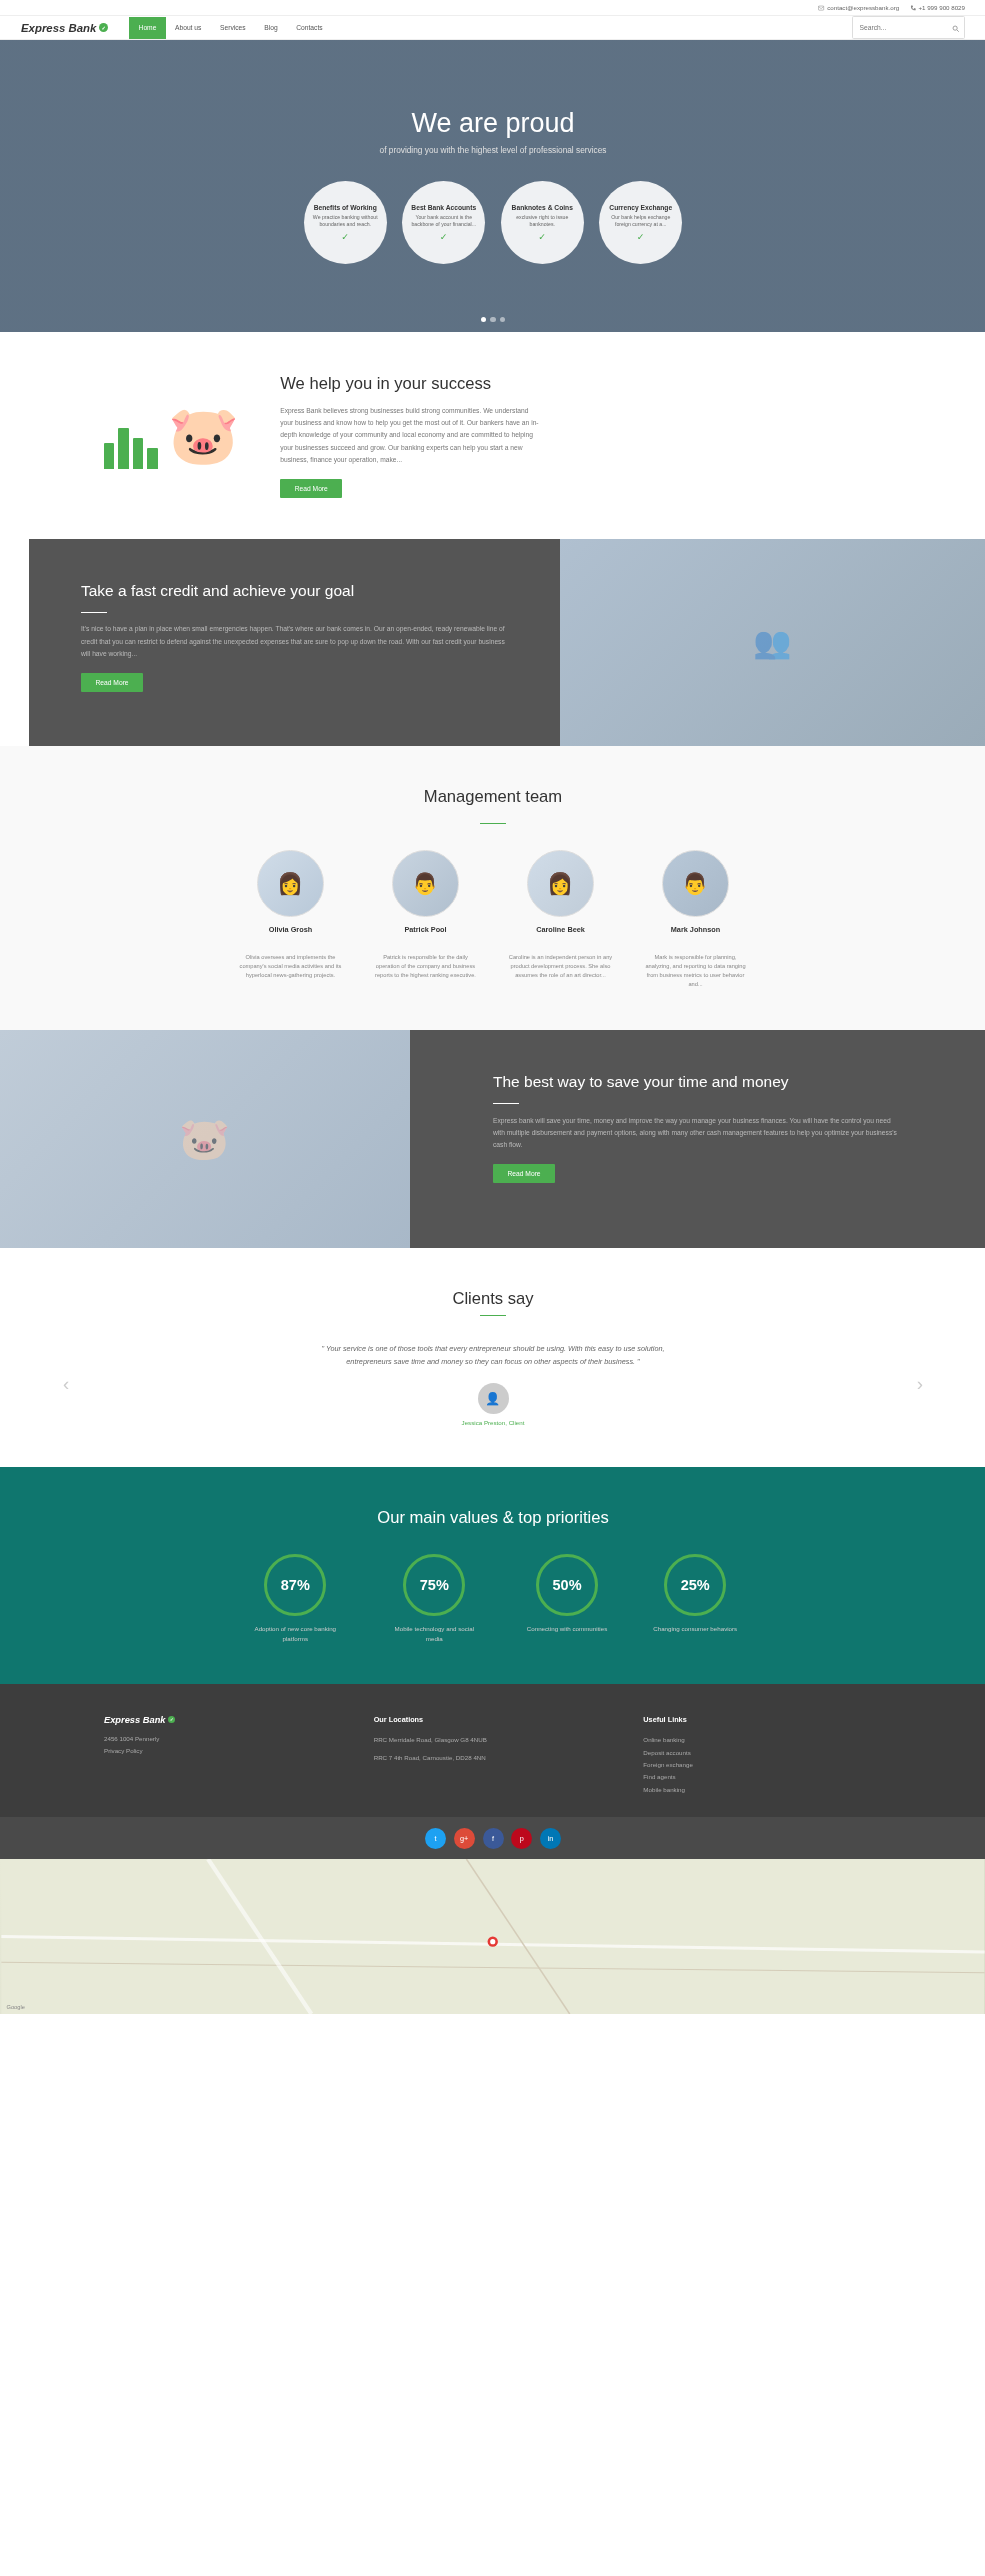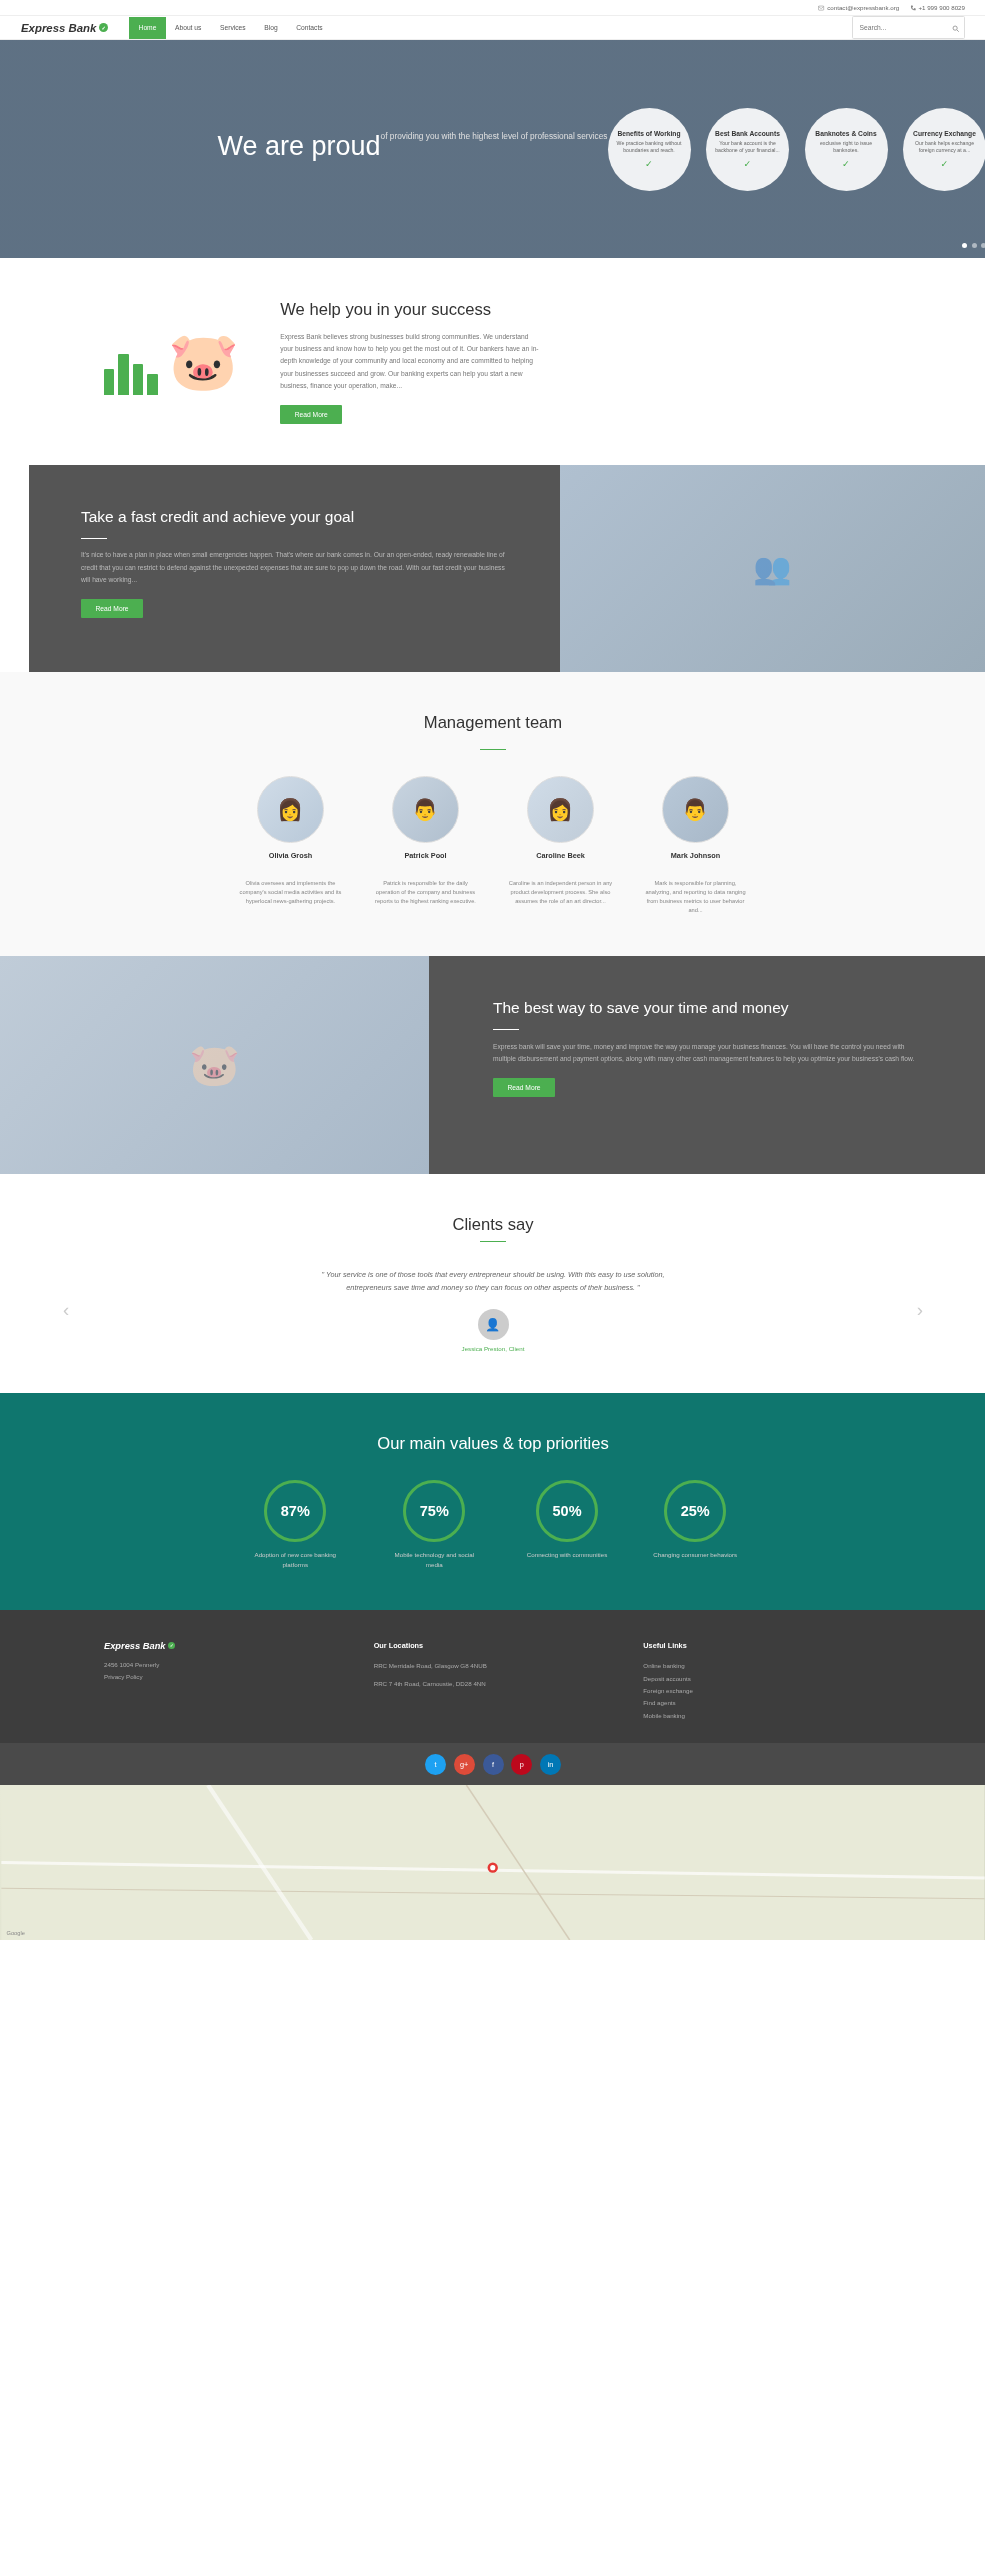--- a/index.html
+++ b/index.html
@@ -12,21 +12,21 @@
     .logo { font-size: 11.4px; font-weight: bold; color: #333; margin-right: 21px; display: flex; align-items: center; gap: 2.6px; }
     .logo .dot { width: 9.3px; height: 9.3px; background: #4caf50; border-radius: 50%; display: inline-flex; align-items: center; justify-content: center; }
     nav { display: flex; flex: 1; }
     nav a { padding: 7.3px 9.3px; text-decoration: none; color: #555; font-size: 6.7px; display: block; }
     nav a.active { background: #4caf50; color: #fff; }
     .search-bar { display: flex; align-items: center; border: 0.5px solid #ddd; border-radius: 1.6px; overflow: hidden; margin-left: auto; }
     .search-bar input { border: none; outline: none; padding: 3.1px 6.2px; font-size: 6.7px; width: 93px; }
     .search-bar button { background: #fff; border: none; padding: 3.1px 5.2px; cursor: pointer; color: #666; }
 
     
-    .hero { background: linear-gradient(rgba(0,0,0,0.4), rgba(0,0,0,0.4)), #8a9bb0; height: 218px; display: flex; flex-direction: row; align-items: center; justify-content: flex-end; text-align: center; color: #fff; position: relative; background-size: cover; }
+    .hero { background: linear-gradient(rgba(0,0,0,0.4), rgba(0,0,0,0.4)), #8a9bb0; height: 292px; display: flex; flex-direction: column; align-items: center; justify-content: center; text-align: center; color: #fff; position: relative; background-size: cover; }
     .hero h1 { font-size: 27px; font-weight: 300; margin-bottom: 6.2px; }
     .hero p { font-size: 8.3px; color: #e0e0e0; margin-bottom: 26px; }
     .hero-cards { display: flex; gap: 15.5px; }
     .hero-card { background: rgba(255,255,255,0.9); border-radius: 50%; width: 83px; height: 83px; display: flex; flex-direction: column; align-items: center; justify-content: center; color: #333; text-align: center; padding: 7.8px; }
     .hero-card .title { font-size: 6.7px; font-weight: bold; margin-bottom: 3.1px; }
     .hero-card .desc { font-size: 5.2px; color: #666; line-height: 1.4; }
     .hero-card .check { color: #4caf50; font-size: 9.3px; margin-top: 3.1px; }
     .dot-ind { width: 5.2px; height: 5.2px; border-radius: 50%; background: rgba(255,255,255,0.5); }
     .dot-ind.active { background: #fff; }
 
@@ -51,21 +51,21 @@
     .management .underline { width: 26px; height: 1px; background: #4caf50; margin: 0 auto 26px; }
     .team-members { display: flex; justify-content: center; gap: 31px; }
     .team-member { text-align: center; max-width: 104px; }
     .avatar { width: 67px; height: 67px; border-radius: 50%; background: #ccc; margin: 0 auto 7.8px; overflow: hidden; border: 1.6px solid #ddd; display: flex; align-items: center; justify-content: center; font-size: 21px; color: #999; }
     .team-member .name { font-size: 7.3px; font-weight: bold; margin-bottom: 19px; }
     .team-member .desc { font-size: 5.7px; color: #888; line-height: 1.6; }
 
     
     .save-time { background: #555; display: flex; height: 218px; }
     .save-time-img { flex: 1; background: #8a9bb0; }
-    .save-time-text { flex: 1; padding: 41px 64px; color: #fff; }
+    .save-time-text { flex: 1; padding: 41px 83px; color: #fff; }
     .save-time-text h2 { font-size: 15.5px; font-weight: 300; margin-bottom: 10.4px; line-height: 1.4; }
     .save-time-text .line { width: 26px; height: 1px; background: #fff; margin-bottom: 10.4px; }
     .save-time-text p { font-size: 6.7px; color: #bbb; line-height: 1.8; margin-bottom: 13px; }
 
     
     .clients { background: #fff; padding: 41px 104px; text-align: center; }
     .clients h2 { font-size: 16.6px; font-weight: 300; margin-bottom: 5.2px; }
     .clients .underline { width: 26px; height: 1px; background: #4caf50; margin: 0 auto 26px; }
     .testimonial { max-width: 363px; margin: 0 auto; font-size: 7.3px; color: #666; font-style: italic; line-height: 1.8; }
     .testimonial-author { margin-top: 15.5px; display: flex; flex-direction: column; align-items: center; }

